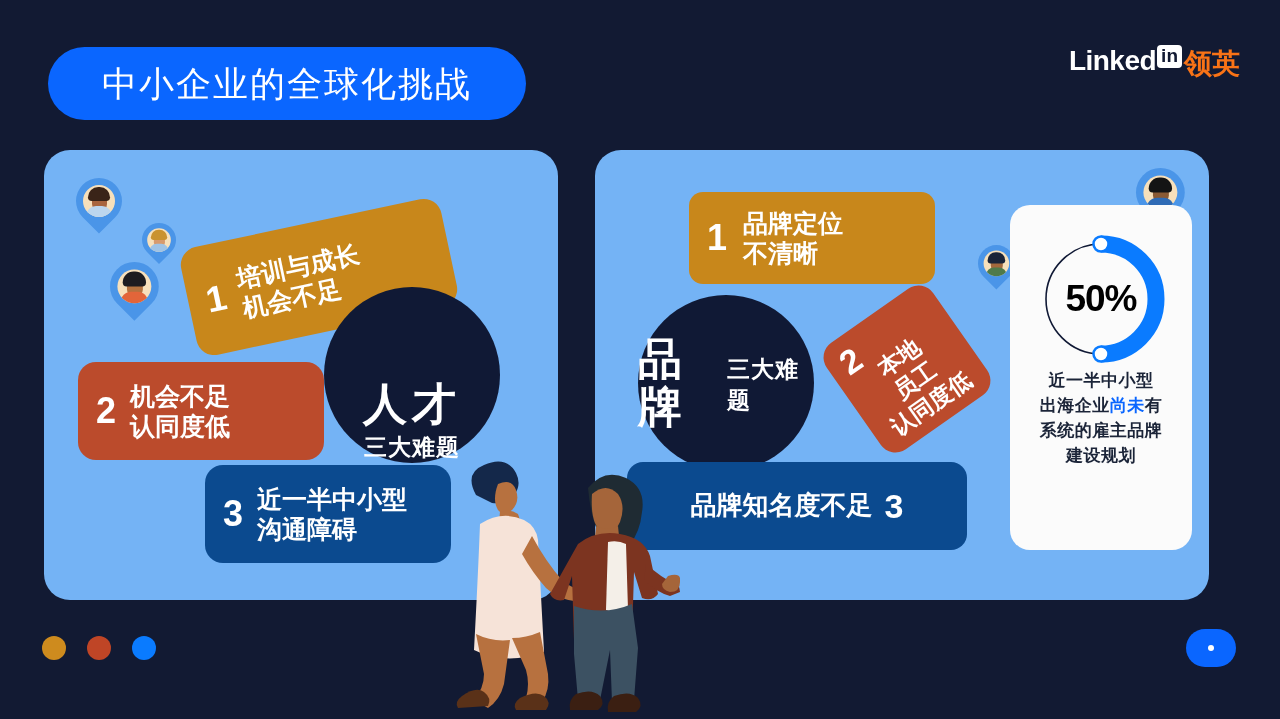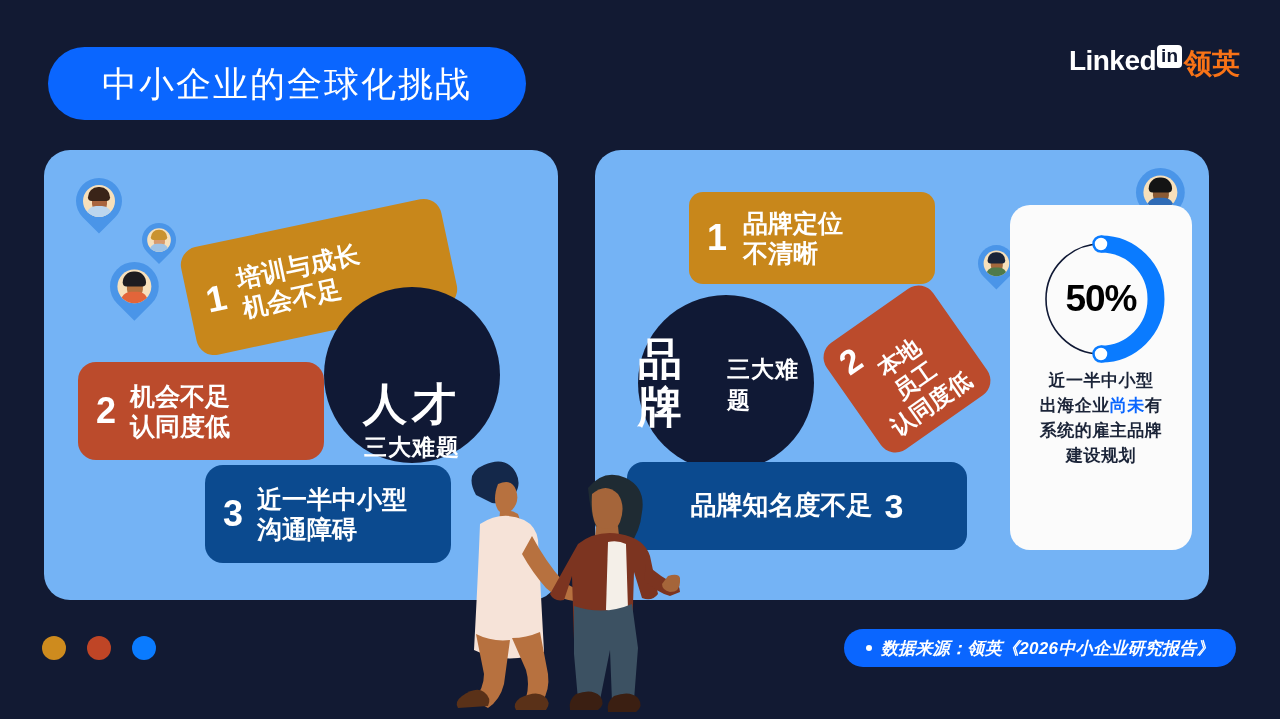--- a/index.html
+++ b/index.html
@@ -458,16 +458,15 @@
   </svg>
 
   <div class="dots">
     <i style="background: rgb(206, 139, 30);"></i>
     <i style="background: rgb(191, 69, 38);"></i>
     <i style="background: rgb(10, 123, 255);"></i>
   </div>
 
   <div id="footnote">
     <span class="bullet"></span>
-    <span class="ftext">数据来源：领英《2026中小企业研究报告》</span>
   </div>
 
 </div>
 
 </body></html>

